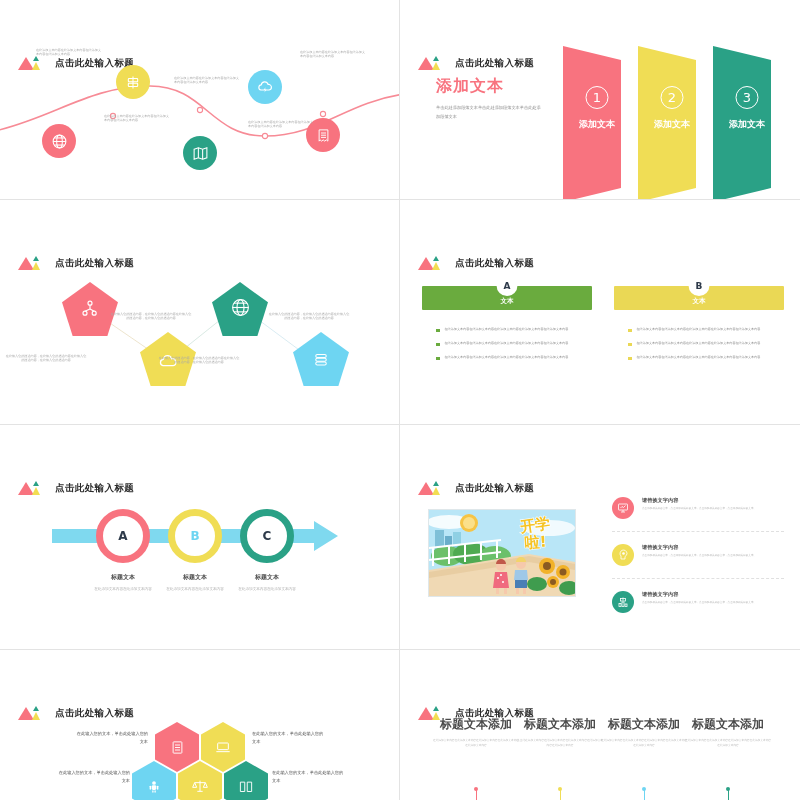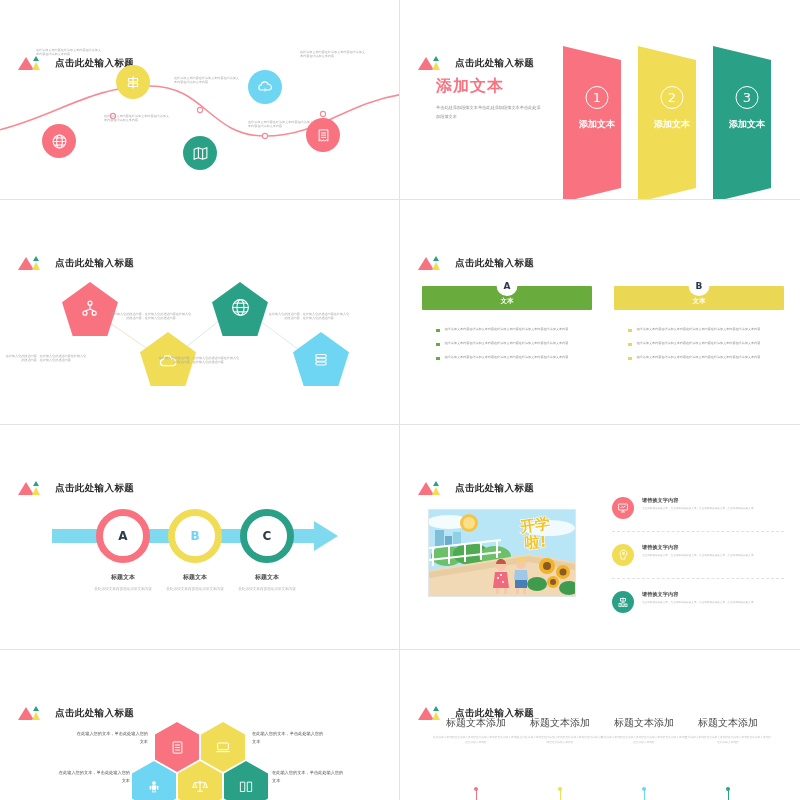--- a/index.html
+++ b/index.html
@@ -119,21 +119,21 @@
 
   
   .hex{position:absolute;width:44px;height:50px;
     clip-path:polygon(50% 0%,100% 25%,100% 75%,50% 100%,0% 75%,0% 25%);
     display:flex;align-items:center;justify-content:center;}
   .s7-txt{position:absolute;width:72px;font-size:4.2px;line-height:1.8;color:#4a4a4a;
     font-family:"DejaVu Sans","Liberation Sans",sans-serif;}
 
   
   .s8-col{position:absolute;top:42px;width:86px;text-align:center;}
-  .s8-t{font-size:10px;font-weight:normal;color:#4a4a4a;
+  .s8-t{font-size:12px;font-weight:bold;color:#4a4a4a;
     font-family:"DejaVu Sans","Liberation Sans",sans-serif;}
   .s8-d{font-size:2.7px;line-height:1.8;color:#bdbdbd;margin-top:5px;
     font-family:"DejaVu Sans","Liberation Sans",sans-serif;}
   .s8-stem{position:absolute;width:1px;height:22px;top:74px;left:50%;}
   .s8-cap{position:absolute;width:4px;height:4px;border-radius:50%;top:71px;left:50%;
     transform:translateX(-50%);}
 </style>
 </head>
 <body>
 

